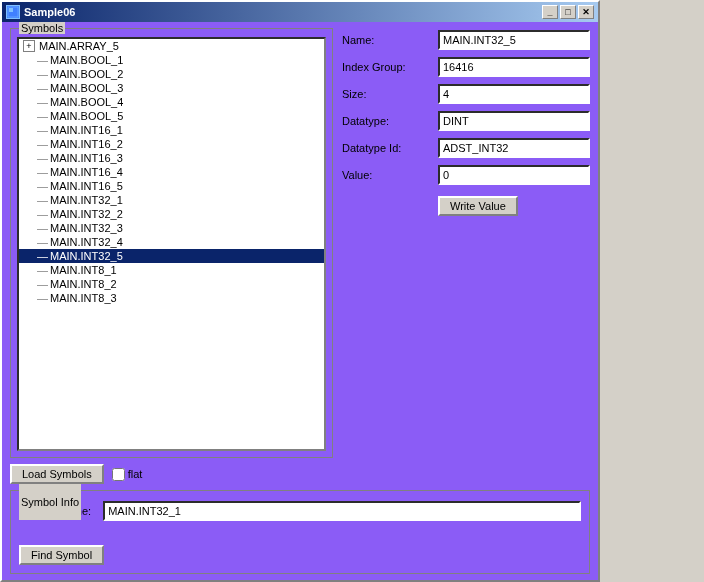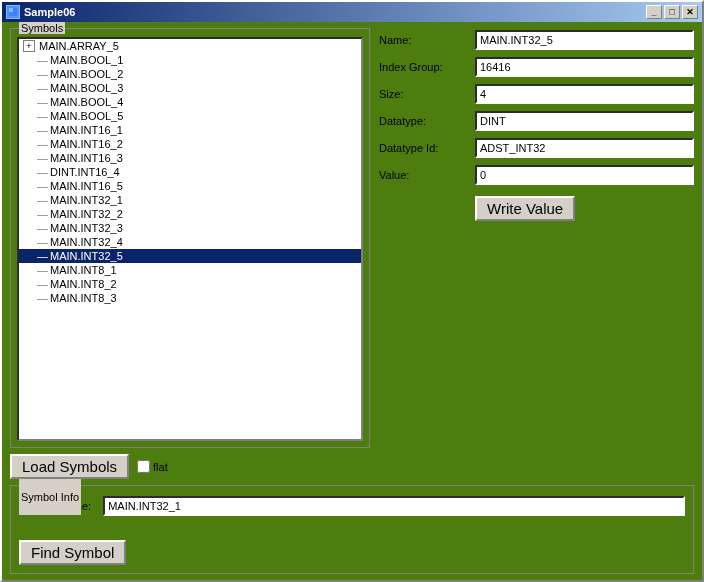--- a/index.html
+++ b/index.html
@@ -5,23 +5,23 @@
     * { box-sizing: border-box; margin: 0; padding: 0; }
     body {
       font-family: 'Tahoma', 'MS Sans Serif', Arial, sans-serif;
       font-size: 11px;
       background: #d4d0c8;
       width: 704px;
       height: 582px;
       overflow: hidden;
     }
     .window {
-      width: 704px;
+      width: 600px;
       height: 582px;
-      background: #4d7c0f;
+      background: #8b5cf6;
       border: 2px solid #808080;
       border-top-color: #ffffff;
       border-left-color: #ffffff;
       position: relative;
     }
     .title-bar {
       background: linear-gradient(to right, #0a246a, #a6caf0);
       color: white;
       height: 20px;
       display: flex;
@@ -180,21 +180,21 @@
       margin-left: 96px;
     }
     .win-button {
       background: #d4d0c8;
       border: 2px solid;
       border-top-color: #ffffff;
       border-left-color: #ffffff;
       border-bottom-color: #808080;
       border-right-color: #808080;
       padding: 2px 10px;
-      font-size: 15px;
+      font-size: 11px;
       font-family: 'Tahoma', Arial, sans-serif;
       cursor: pointer;
       min-width: 60px;
     }
     .symbol-info-group {
       border: 1px solid #808080;
       position: relative;
       padding: 10px 8px 8px 8px;
       margin-top: 2px;
     }
@@ -328,21 +328,21 @@
                 <span class="tree-item-text">MAIN.INT16_2</span>
               </div>
               <div class="tree-item">
                 <span style="display: inline-block; width: 14px;"></span>
                 <span style="display: inline-block; margin-right: 2px; color: rgb(128, 128, 128);">—</span>
                 <span class="tree-item-text">MAIN.INT16_3</span>
               </div>
               <div class="tree-item">
                 <span style="display: inline-block; width: 14px;"></span>
                 <span style="display: inline-block; margin-right: 2px; color: rgb(128, 128, 128);">—</span>
-                <span class="tree-item-text">DINT.INT16_4</span>
+                <span class="tree-item-text">MAIN.INT16_4</span>
               </div>
               <div class="tree-item">
                 <span style="display: inline-block; width: 14px;"></span>
                 <span style="display: inline-block; margin-right: 2px; color: rgb(128, 128, 128);">—</span>
                 <span class="tree-item-text">MAIN.INT16_5</span>
               </div>
               <div class="tree-item">
                 <span style="display: inline-block; width: 14px;"></span>
                 <span style="display: inline-block; margin-right: 2px; color: rgb(128, 128, 128);">—</span>
                 <span class="tree-item-text">MAIN.INT32_1</span>

